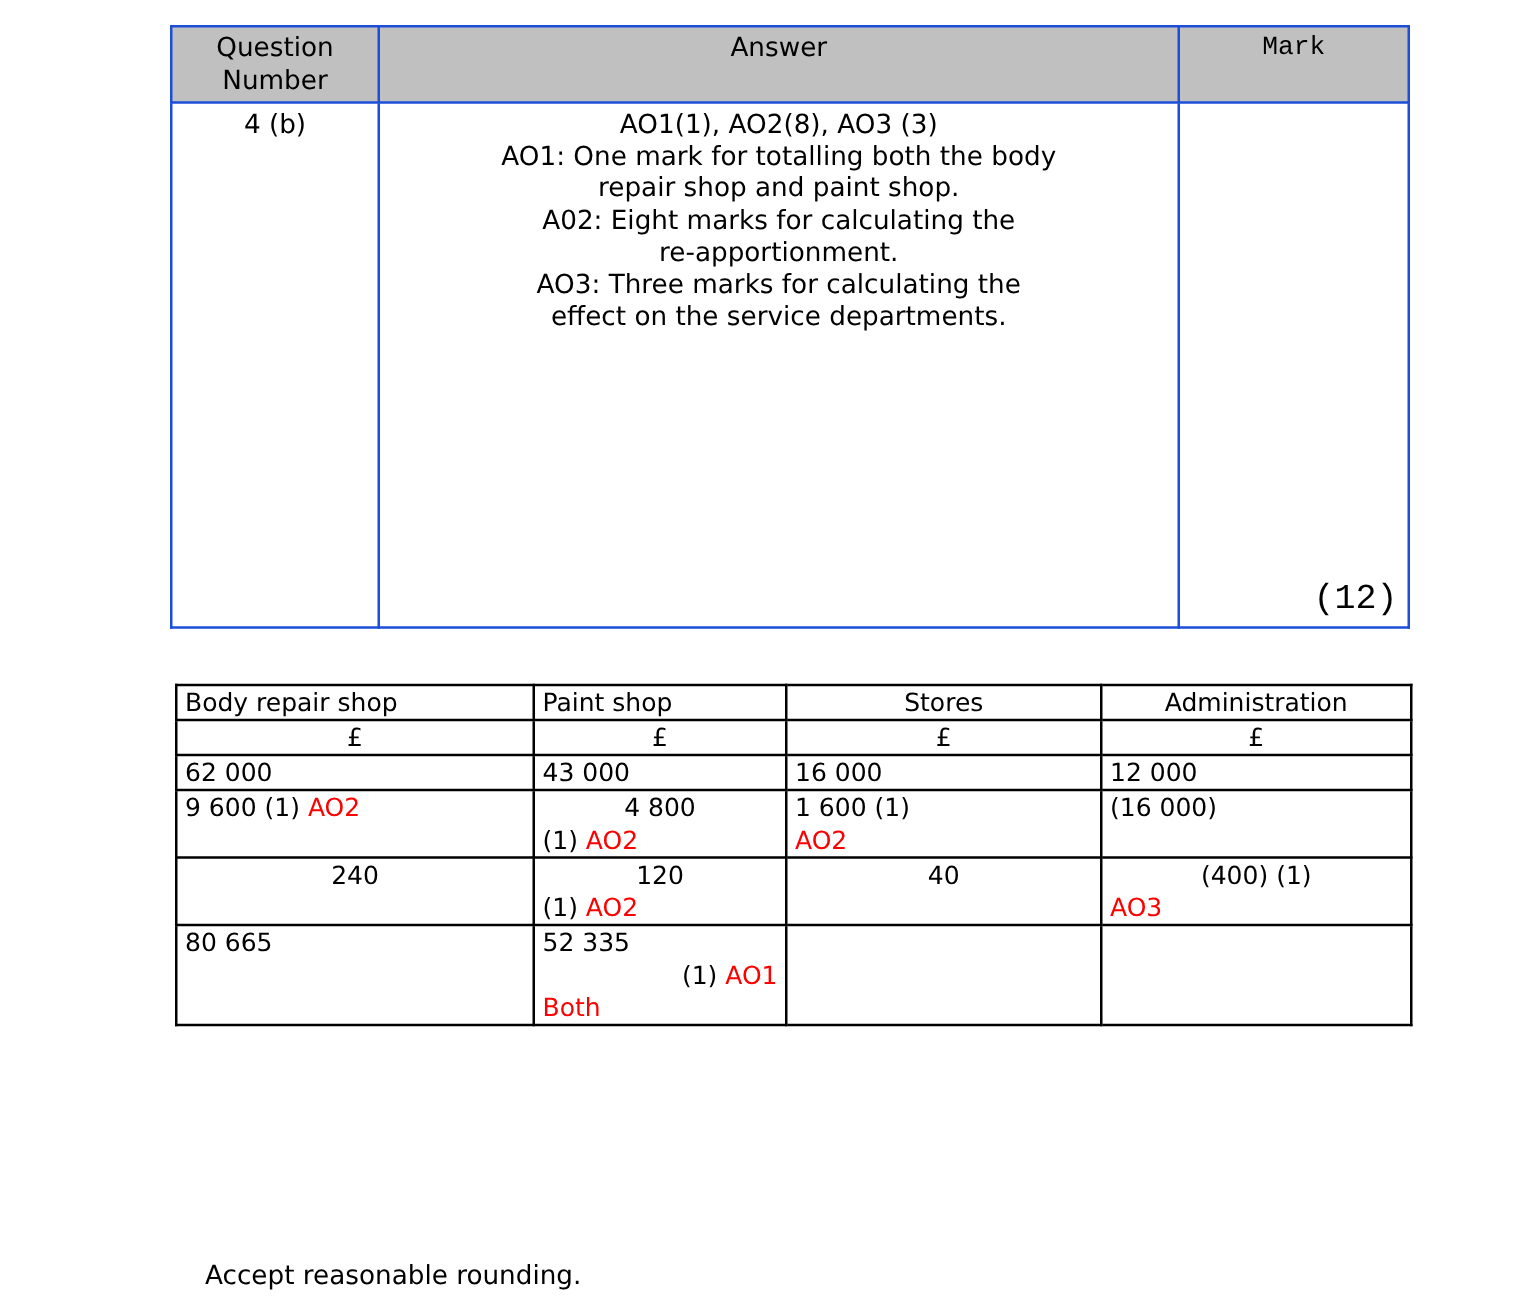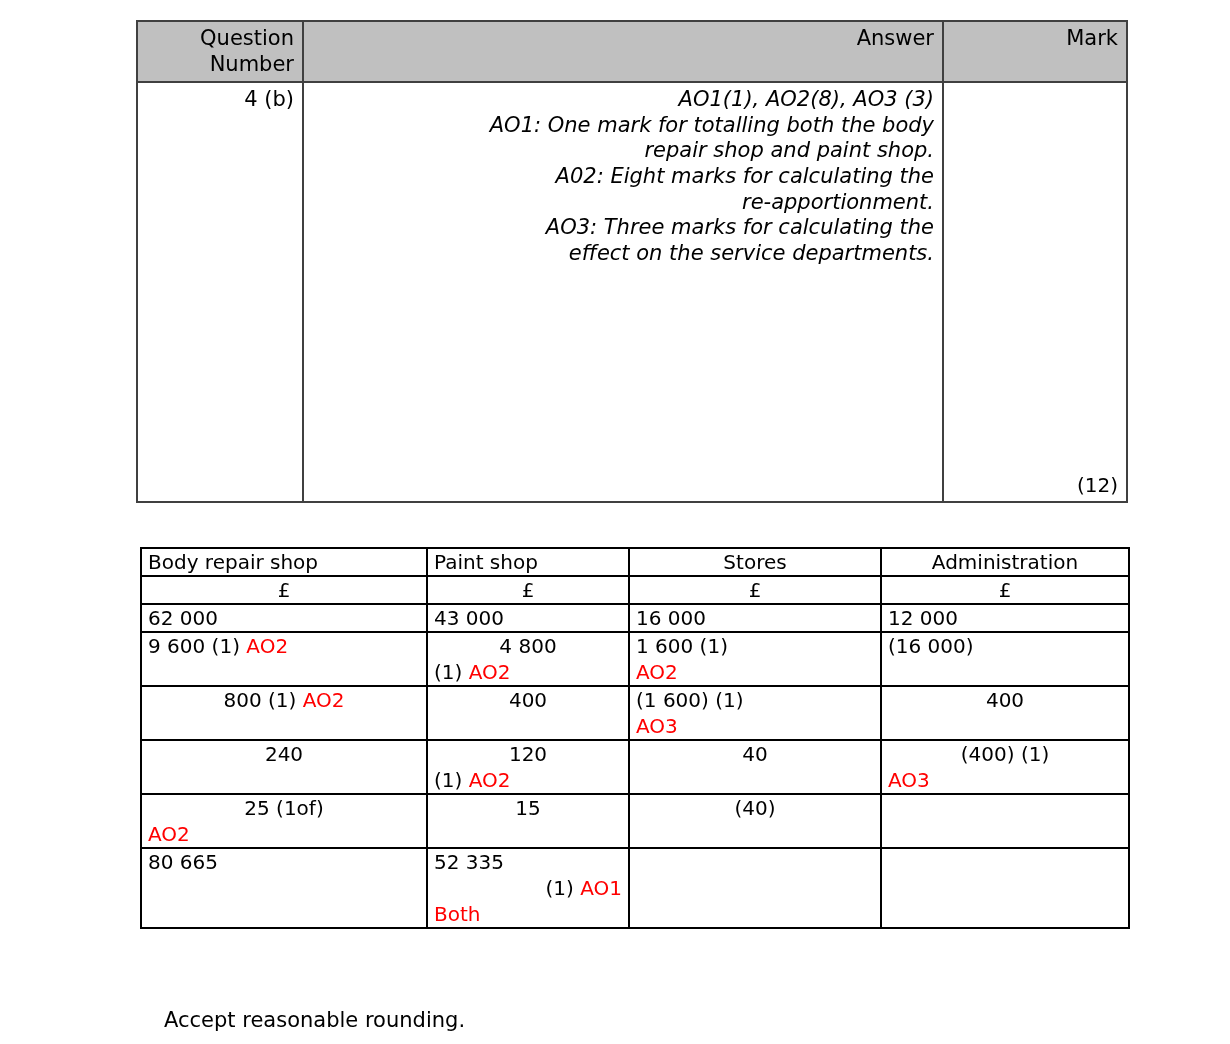--- a/index.html
+++ b/index.html
@@ -24,52 +24,51 @@
   
   .ms-table {
     position: absolute;
     left: 136px;
     top: 20px;
     width: 936px;
     border-collapse: collapse;
     table-layout: fixed;
   }
   .ms-table td, .ms-table th {
-    border: 2px solid #404040;
+    border: 2px solid #1d4ed8;
     vertical-align: top;
     padding: 4px 8px;
     font-size: 21px;
     line-height: 1.22;
     font-weight: normal;
-    text-align: right;
+    text-align: center;
   }
   .ms-table thead td {
     background: #c0c0c0;
     font-size: 21px;
   }
   .col-qn { width: 148px; }
   .col-ans { width: 622px; }
-  .col-mark { width: 166px; }
+  .col-mark { width: 166px; font-family: Liberation Mono, monospace; }
 
   .ms-body-qn {
     height: 410px;
   }
   .ms-answer-lines {
     white-space: pre-line;
     padding-left: 10px;
-    font-style: italic;
   }
   .ms-mark-cell {
     position: relative;
   }
   .ms-total {
     position: absolute;
     right: 8px;
     bottom: 4px;
-    font-size: 20px;
+    font-size: 28px;
   }
 
   
   .app-table {
     position: absolute;
     left: 140px;
     top: 547px;
     width: 932px;
     border-collapse: collapse;
     table-layout: fixed;
@@ -169,60 +168,34 @@
           </td>
           <td class="c2 al">
             <span class="line2"> 1 600   (1)</span>
             <span class="line2" style="text-align: left; display: block;"><span class="red">AO2</span></span>
           </td>
           <td class="c3 al">
             <span class="line2">(16 000)</span>
           </td>
         </tr>
         <tr>
-          <td class="c0 ac"><span>800 (1) </span><span class="red">AO2</span></td>
-          <td class="c1 ac">
-            <span class="line2">400</span>
-          </td>
-          <td class="c2 al">
-            <span class="line2"> (1 600)  (1)</span>
-            <span class="line2" style="text-align: left; display: block;"><span class="red">AO3</span></span>
-          </td>
-          <td class="c3 ac">
-            <span class="line2">400</span>
-          </td>
-        </tr>
-        <tr>
           <td class="c0 ac">
             <span class="line2">240</span>
           </td>
           <td class="c1 ac">
             <span class="line2">120</span>
             <span class="line2" style="text-align: left; display: block;"><span>(1) </span><span class="red">AO2</span></span>
           </td>
           <td class="c2 ac">
             <span class="line2">40</span>
           </td>
           <td class="c3 ac">
             <span class="line2">(400) (1)</span>
             <span class="line2" style="text-align: left; display: block;"><span class="red">AO3</span></span>
           </td>
-        </tr>
-        <tr>
-          <td class="c0 ac">
-            <span class="line2">25 (1of)</span>
-            <span class="line2" style="text-align: left; display: block;"><span class="red">AO2</span></span>
-          </td>
-          <td class="c1 ac">
-            <span class="line2">15</span>
-          </td>
-          <td class="c2 ac">
-            <span class="line2">(40)</span>
-          </td>
-          <td class="c3 ac"></td>
         </tr>
         <tr>
           <td class="c0 al">
             <span class="line2">80 665</span>
           </td>
           <td class="c1 al">
             <span class="line2">52 335</span>
             <span class="line2" style="text-align: right; display: block;"><span>(1) </span><span class="red">AO1</span></span>
             <span class="line2 red">Both</span>
           </td>

